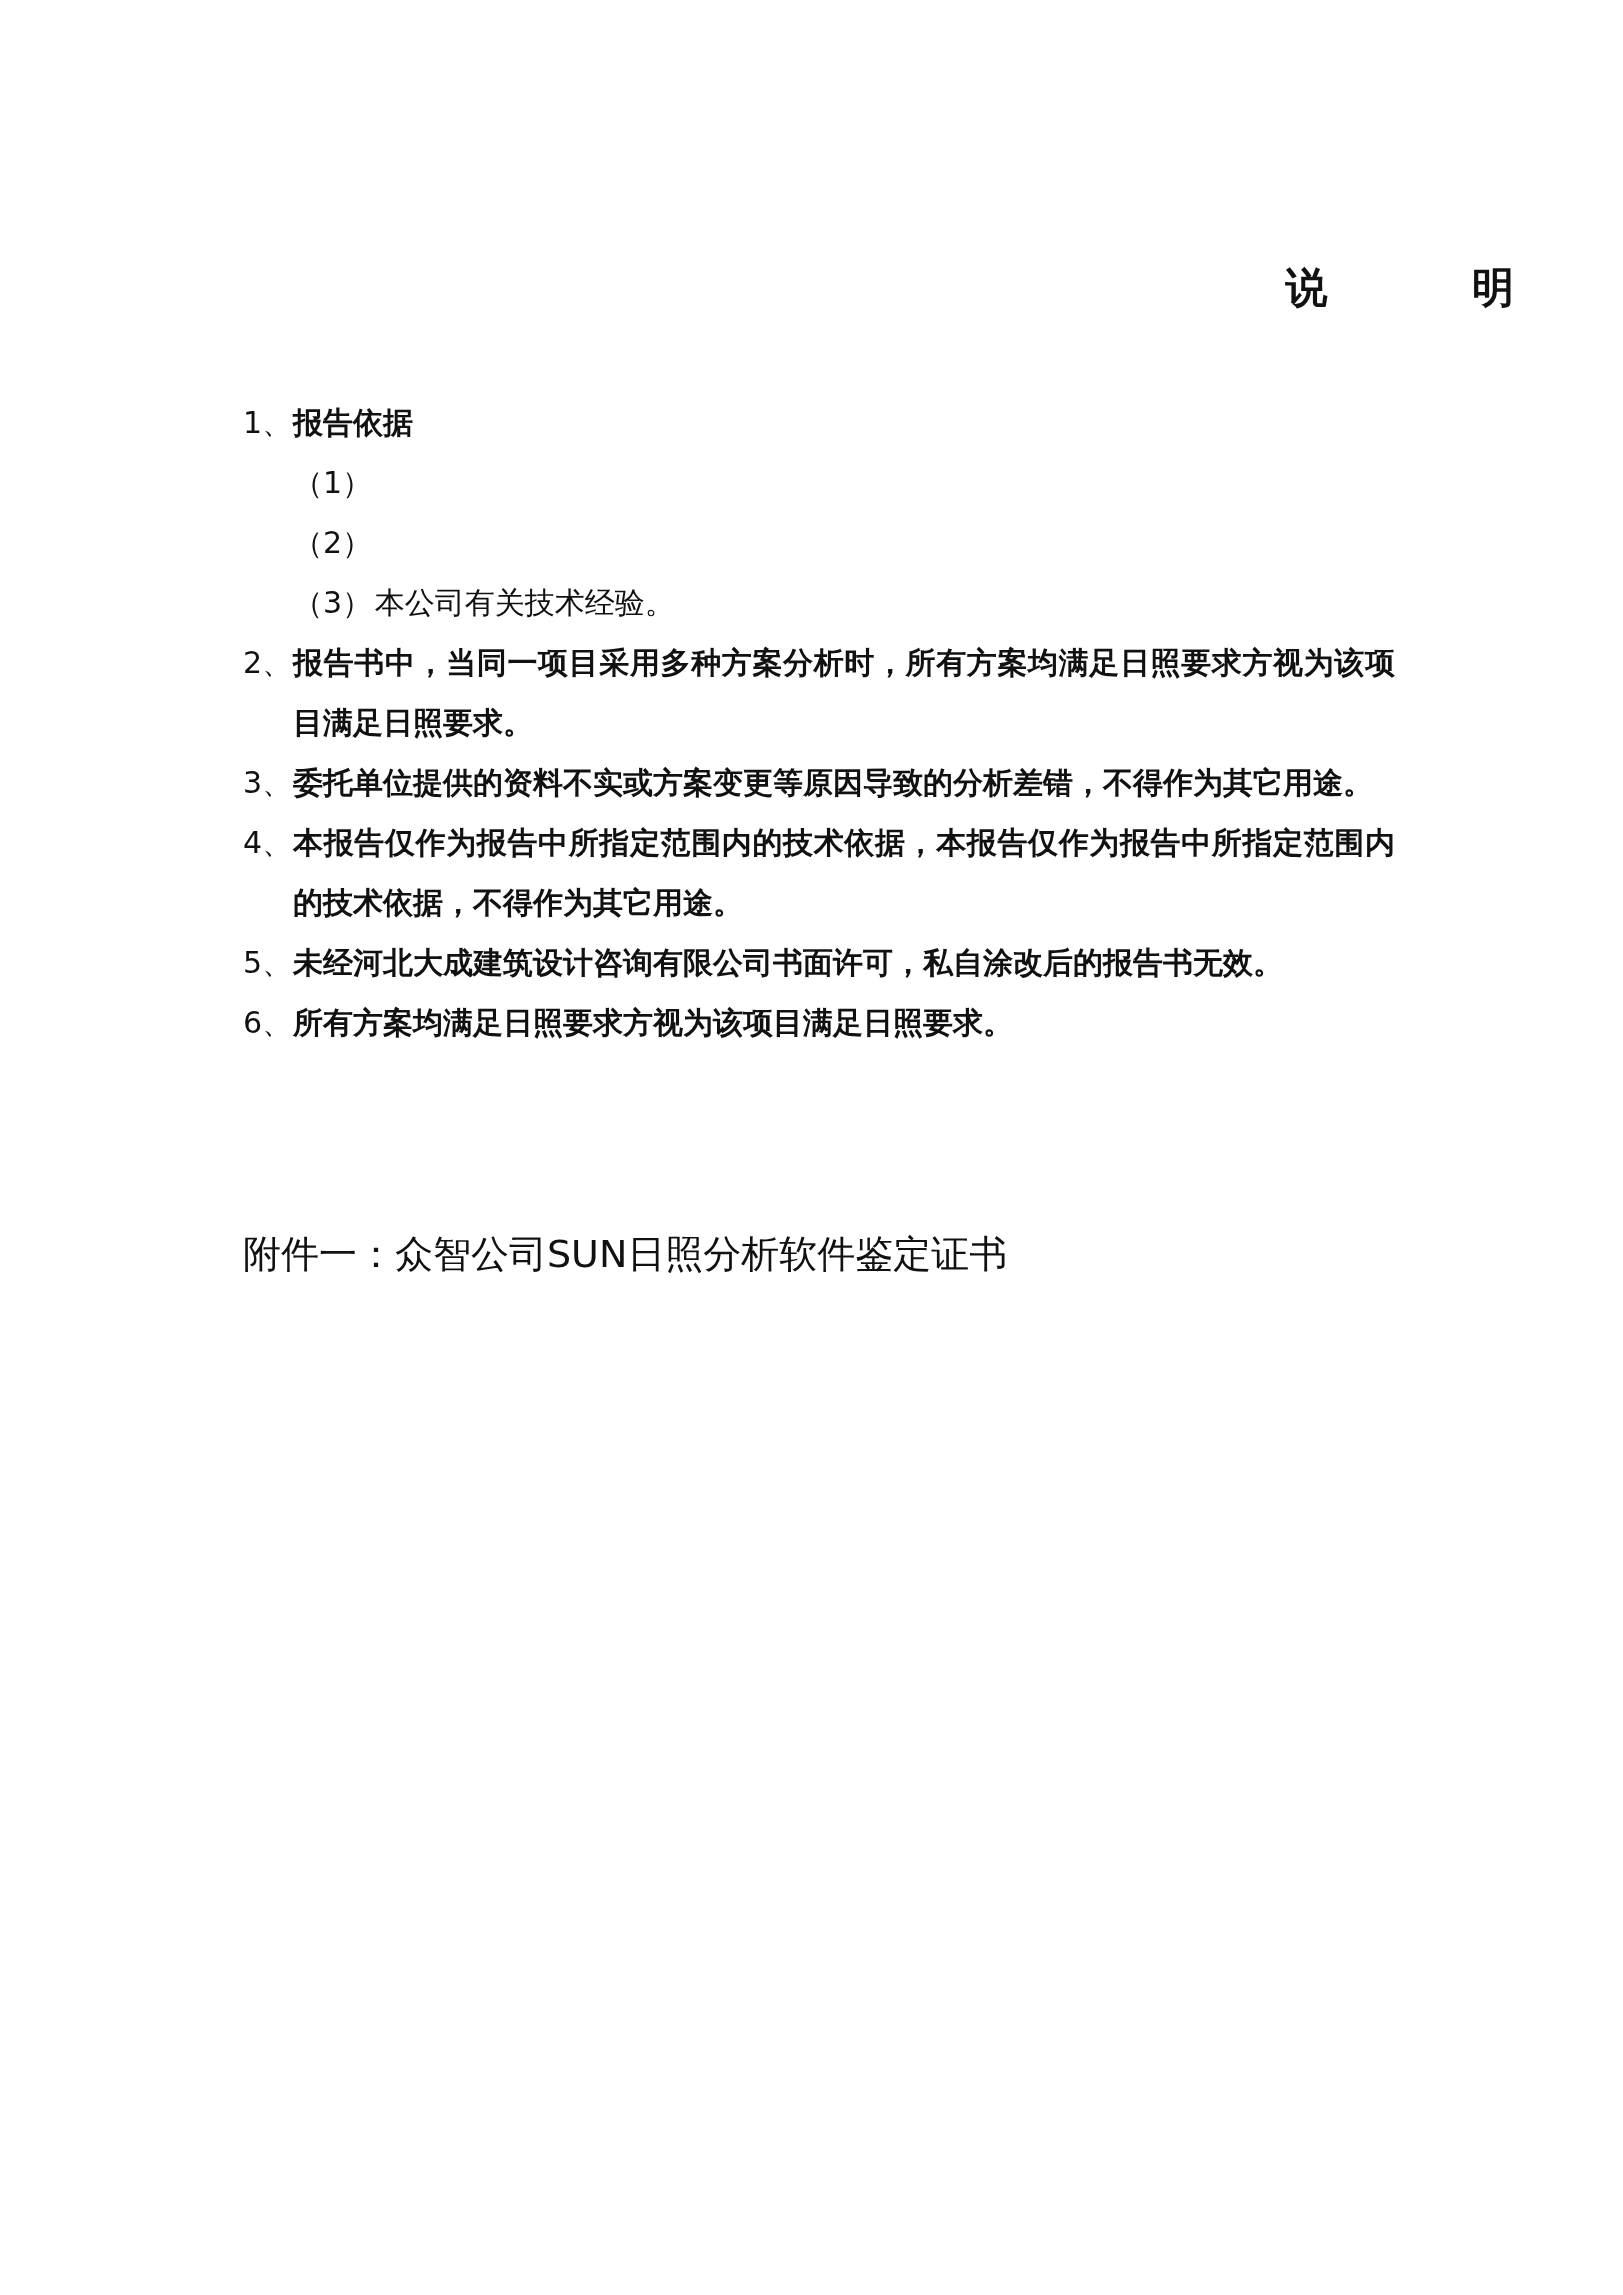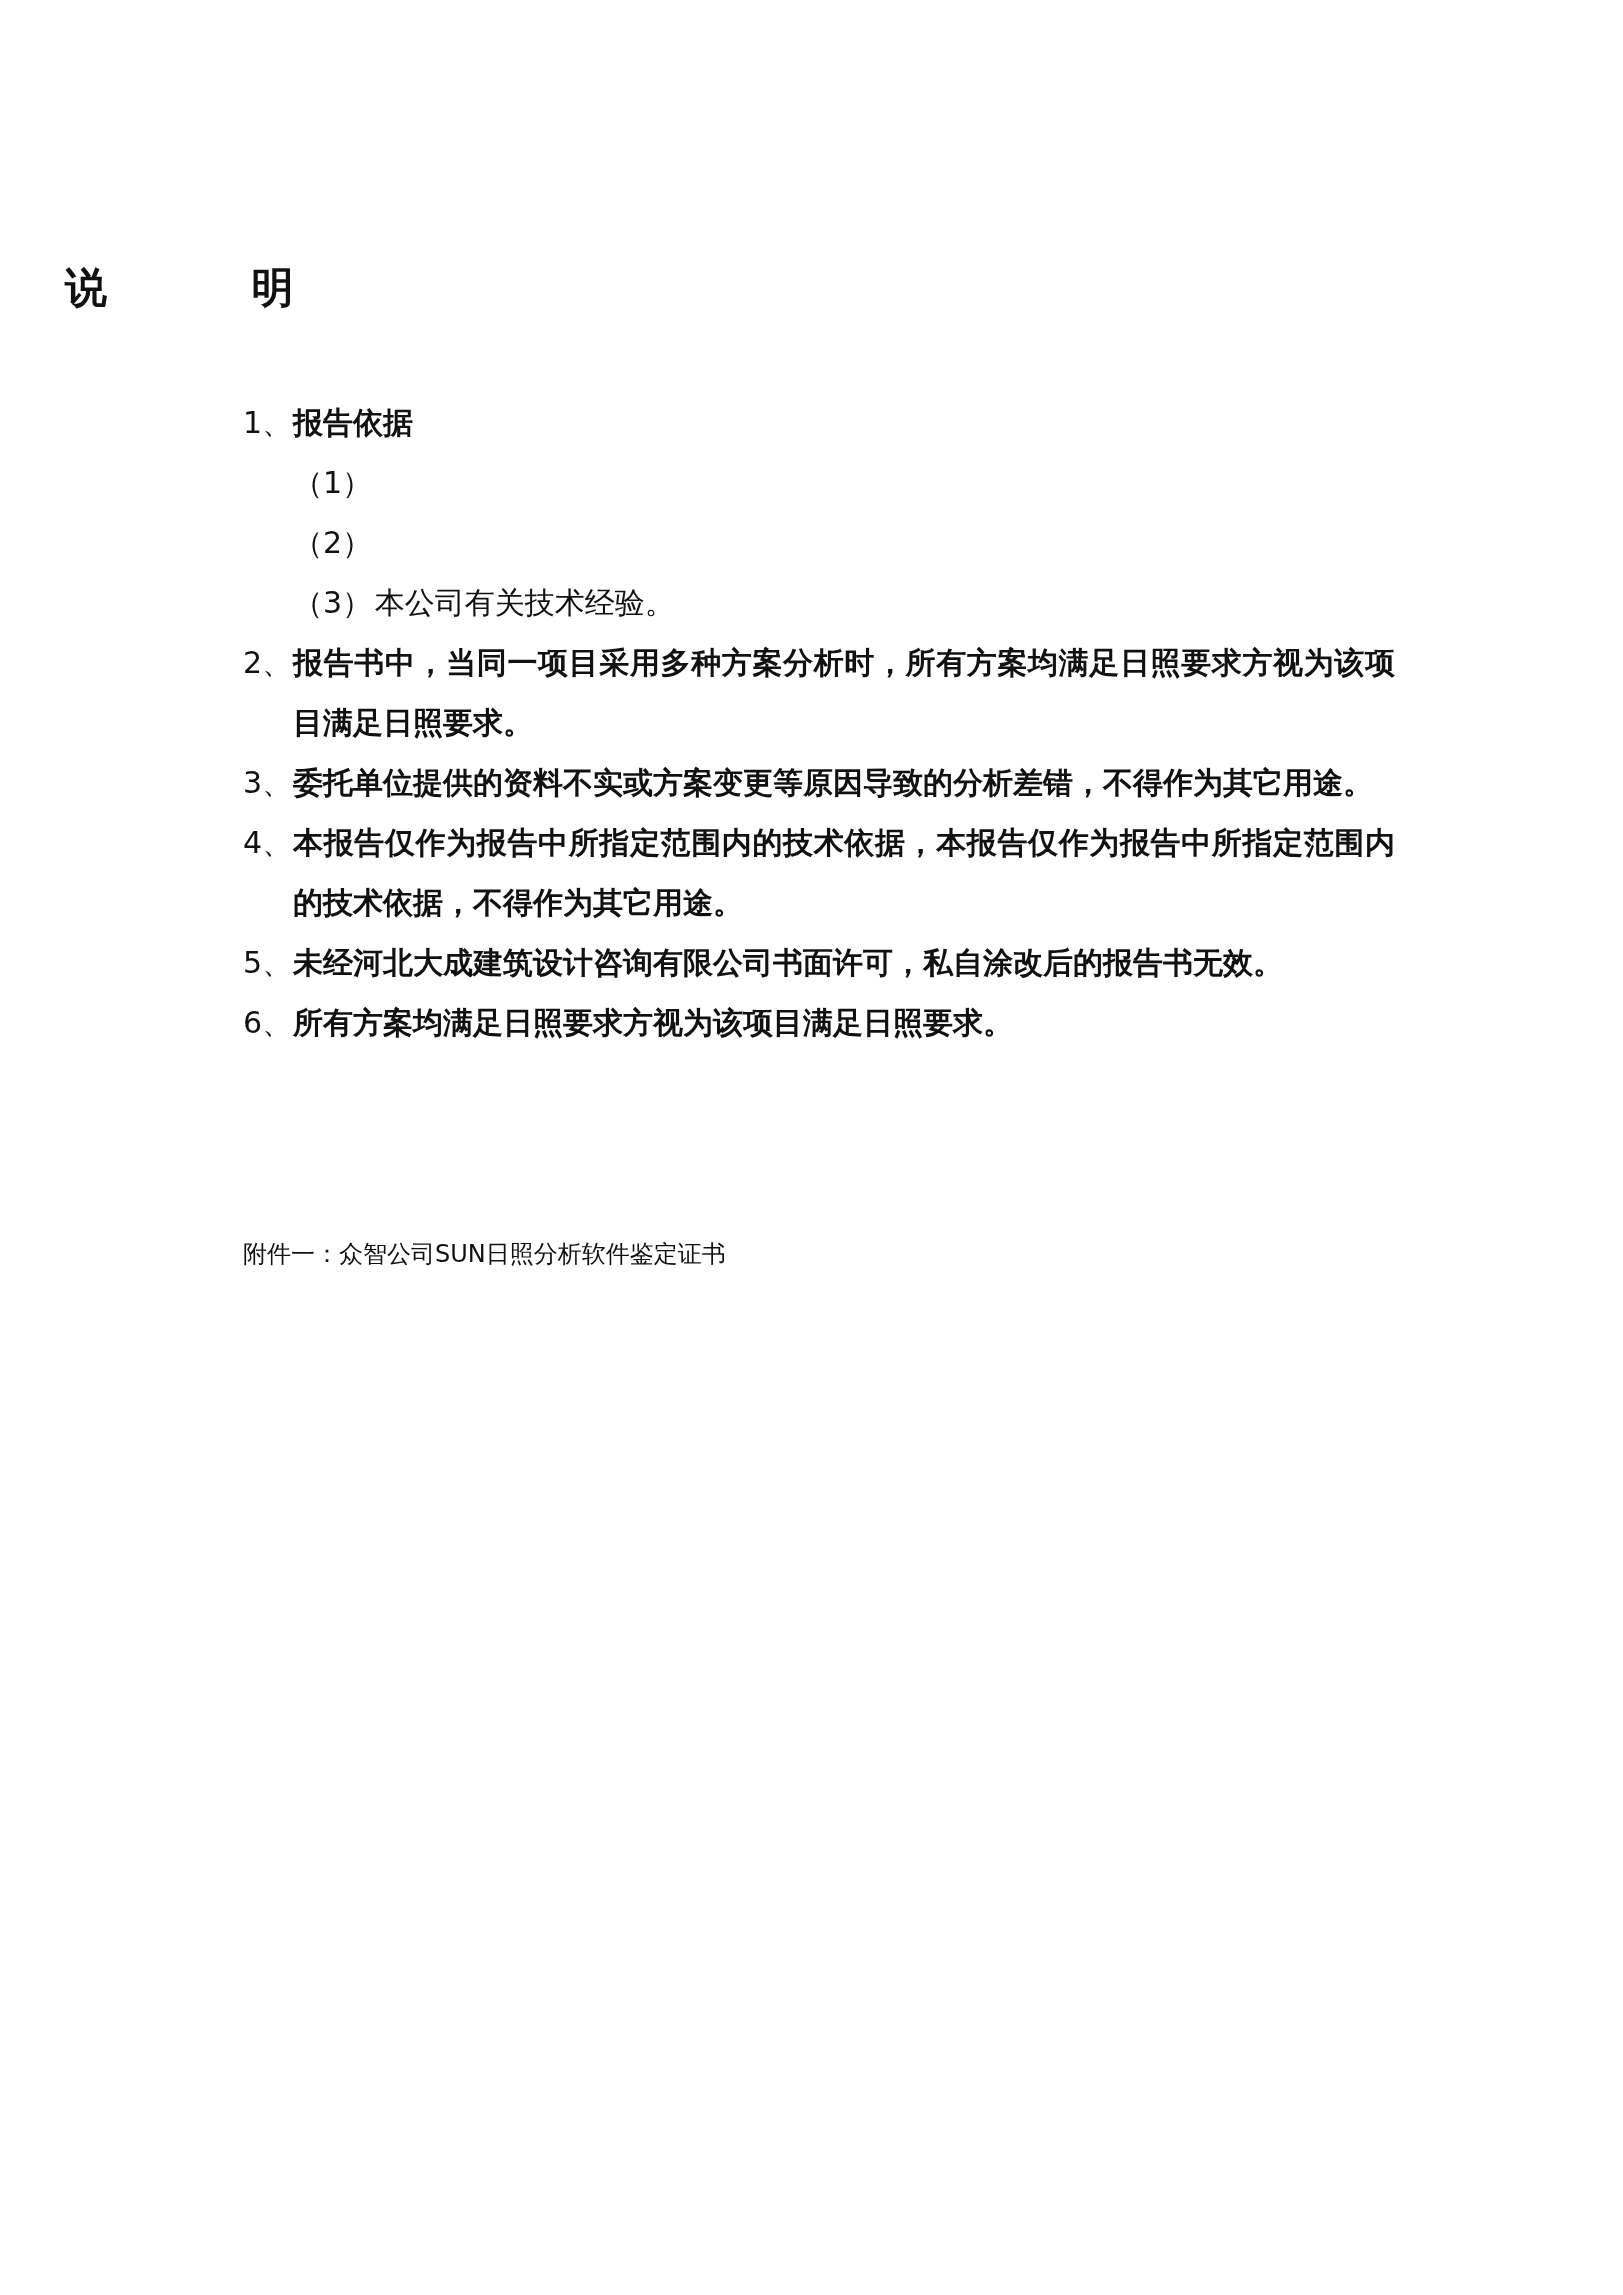--- a/index.html
+++ b/index.html
@@ -20,21 +20,21 @@
       left: 0; top: 0;
       width: 1623px;
       height: 2295px;
       background: #ffffff;
     }
     .title {
       position: absolute;
       top: 258px;
       left: 0;
       width: 1579px;
-      text-align: left;
+      text-align: right;
       font-size: 42px;
       font-weight: bold;
       letter-spacing: 65px;
       text-indent: 65px;
       line-height: 59px;
       font-family: "DejaVu Serif", "Liberation Serif", serif;
     }
     .body {
       position: absolute;
       left: 243px;
@@ -63,21 +63,21 @@
       display: flex;
     }
     .sub .subnum {
       white-space: nowrap;
       padding-right: 2.6px;
     }
     .attachment {
       position: absolute;
       left: 243px;
       top: 1224px;
-      font-size: 24px;
+      font-size: 38px;
       line-height: 60px;
       white-space: nowrap;
     }
   </style>
 </head>
 <body>
 
 <div class="page">
 
   <div class="title">说 明</div>

